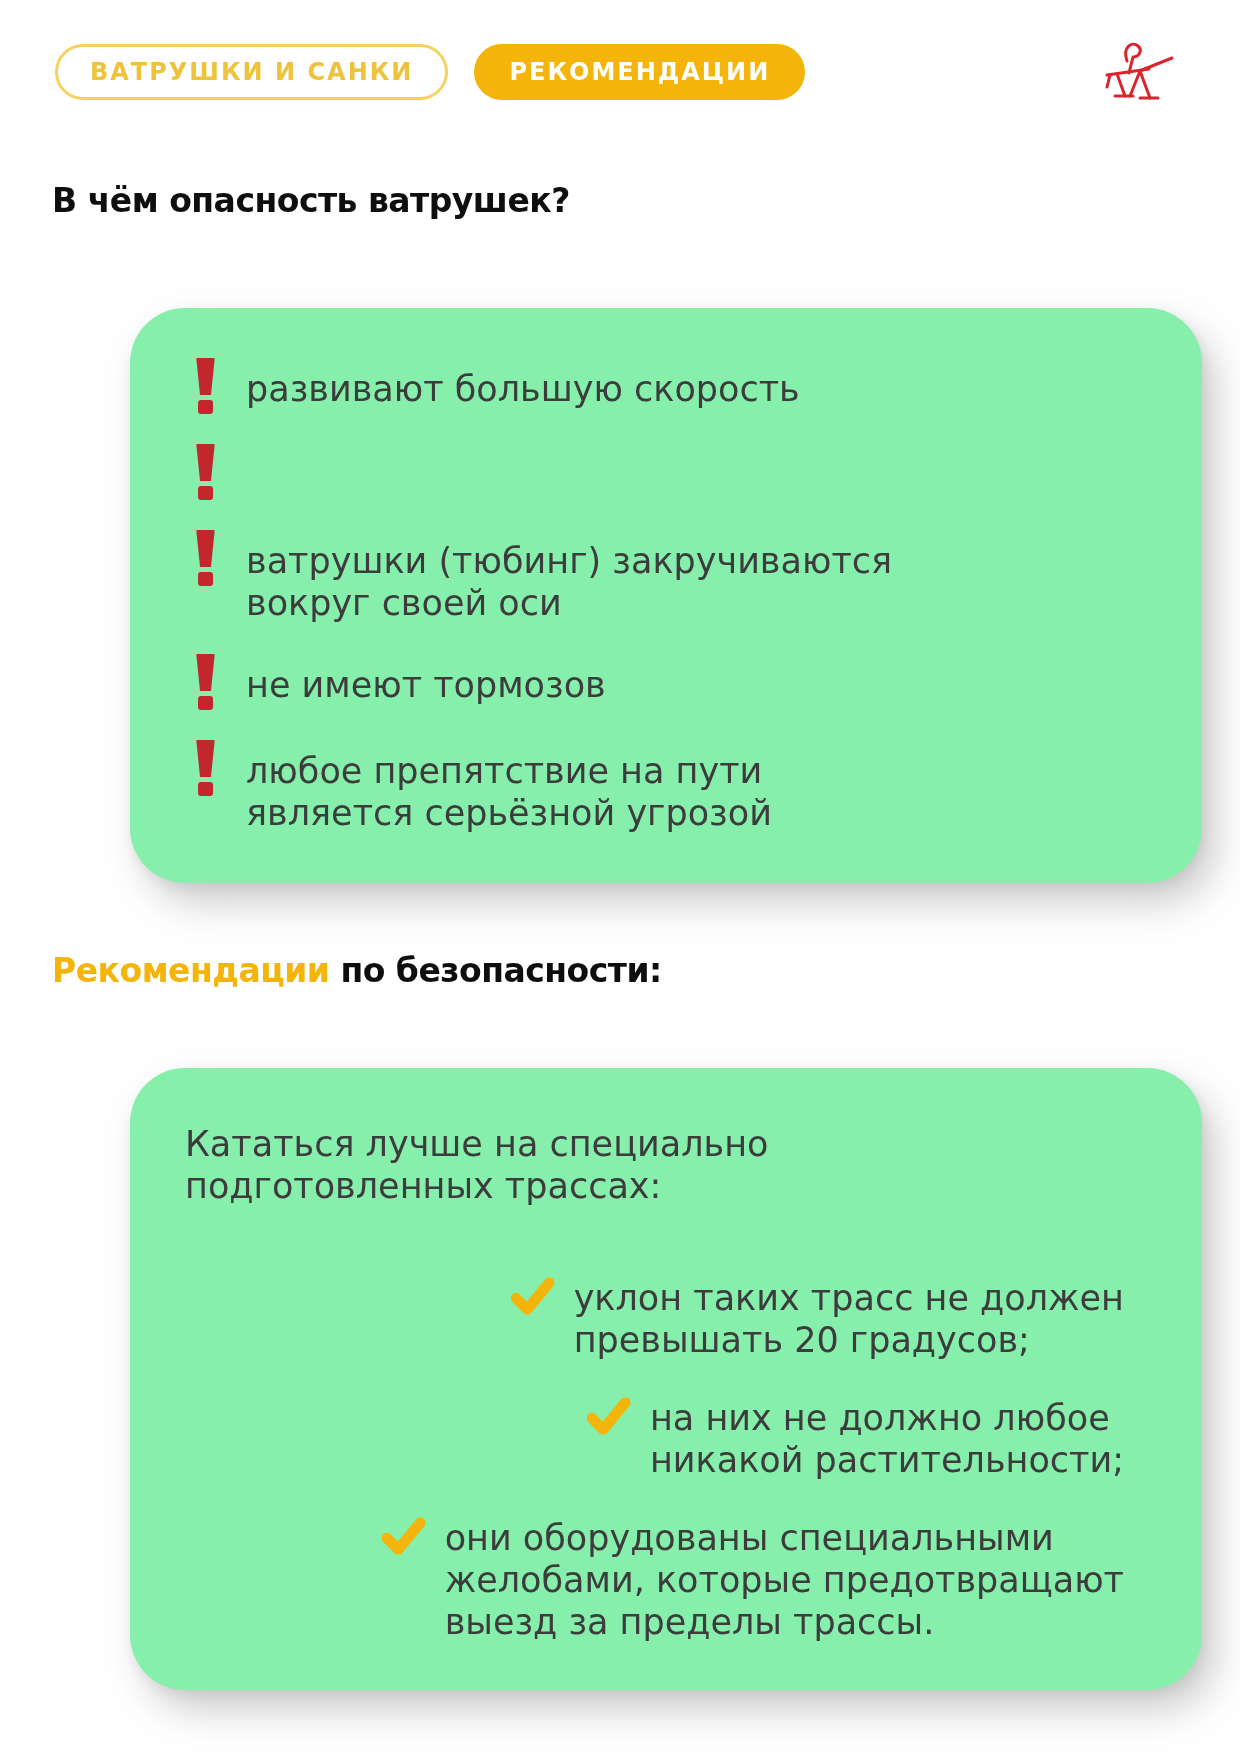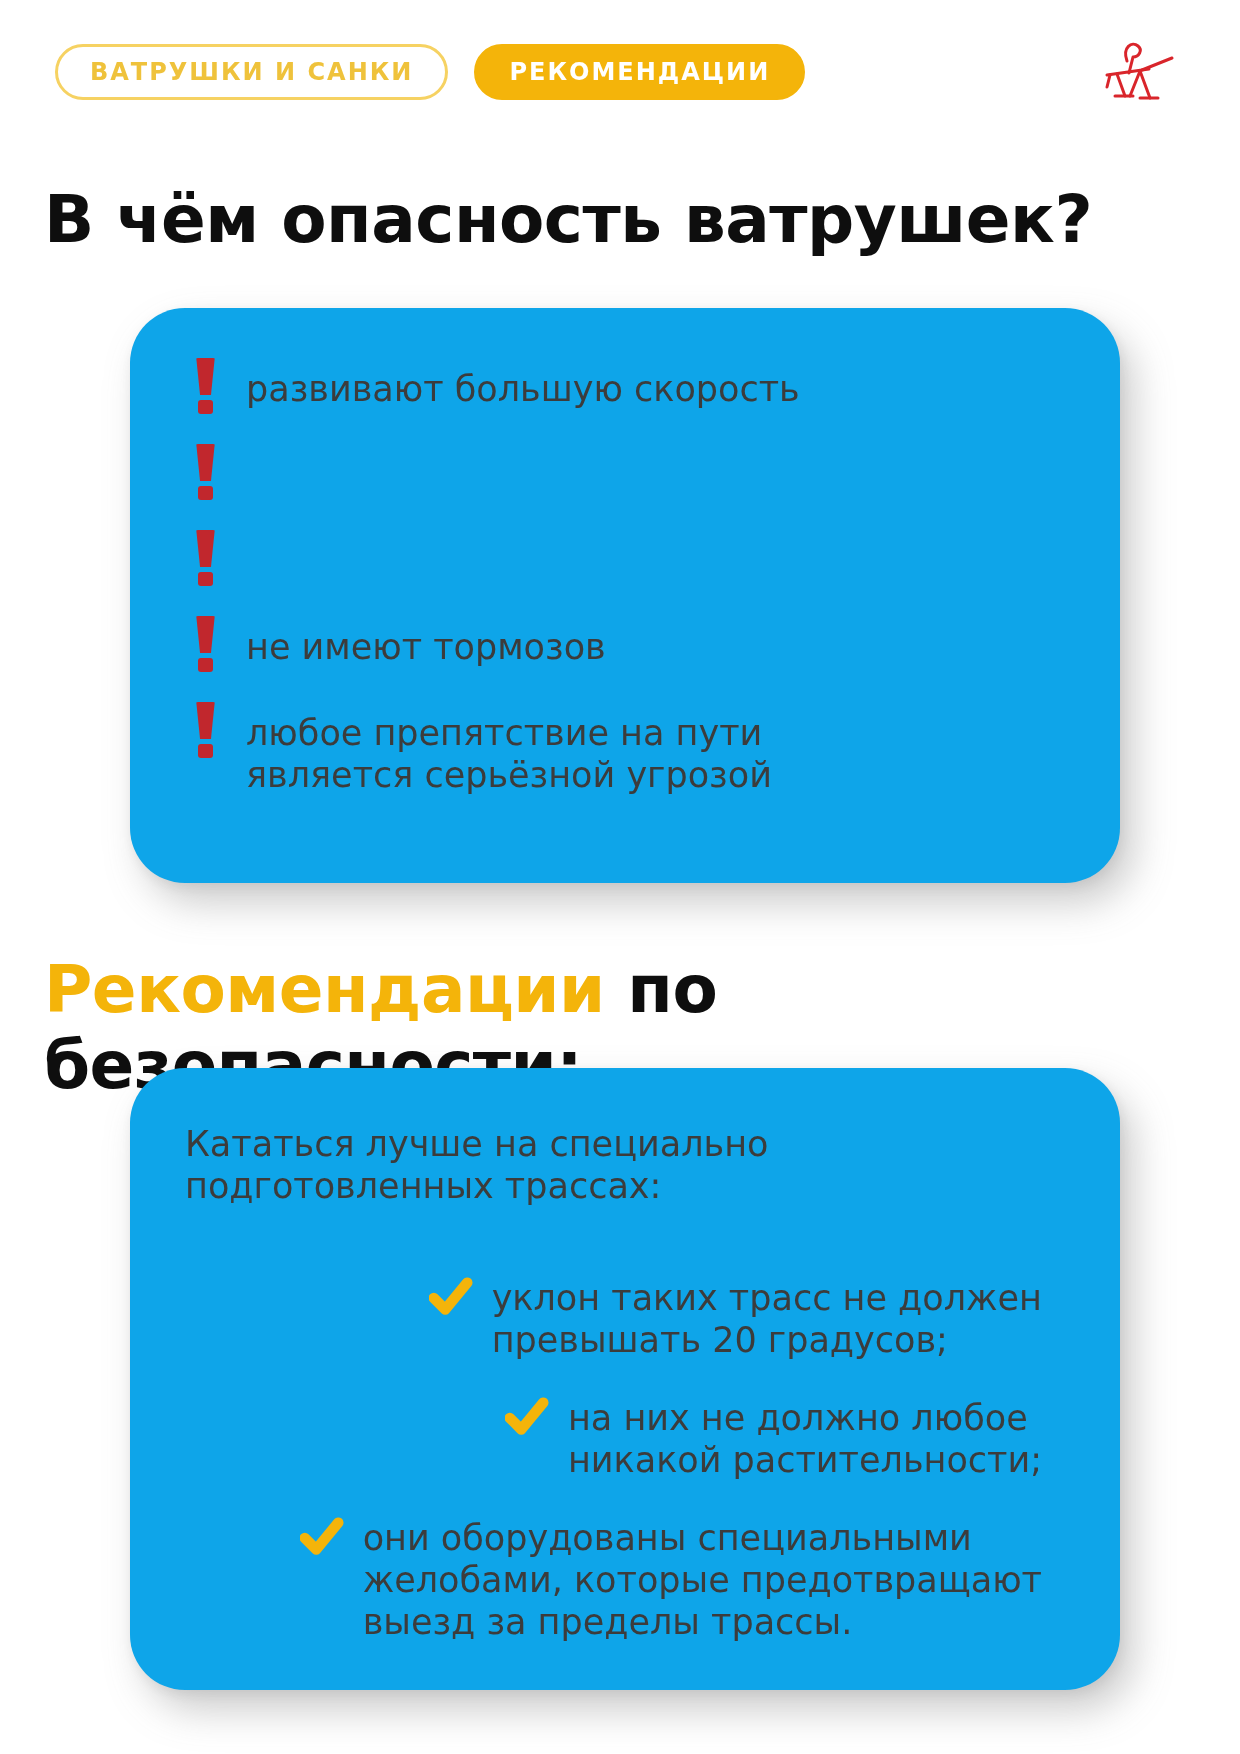--- a/index.html
+++ b/index.html
@@ -57,38 +57,38 @@
     position: absolute;
     top: 38px;
     right: 64px;
     width: 84px;
     height: 68px;
   }
 
   
   h1, h2 {
     position: absolute;
-    left: 44px;
+    left: 52px;
     margin: 0;
-    font-size: 66px;
+    font-size: 33px;
     line-height: 1.15;
     font-weight: bold;
     color: var(--heading);
     letter-spacing: -0.5px;
   }
   h1 { top: 182px; }
   h2 { top: 952px; }
   h2 .gold { color: var(--gold); }
 
   
   .card {
     position: absolute;
     left: 130px;
-    width: 990px;
-    background: #0ea5e9;
+    width: 1072px;
+    background: #86efac;
     border-radius: 55px;
     box-shadow: 14px 20px 38px rgba(110,110,110,0.35), 2px 4px 12px rgba(0,0,0,0.07);
   }
   .card-danger {
     top: 308px;
     height: 575px;
     padding: 60px 50px 0 64px;
   }
   .card-safety {
     top: 1068px;
@@ -191,20 +191,22 @@
       <span class="excl">
           <span class="bar"></span>
           <span class="dot"></span>
         </span>
     </div>
     <div class="d-item">
       <span class="excl">
           <span class="bar"></span>
           <span class="dot"></span>
         </span>
+      <span class="body-text">ватрушки (тюбинг) закручиваются
+вокруг своей оси</span>
     </div>
     <div class="d-item">
       <span class="excl">
           <span class="bar"></span>
           <span class="dot"></span>
         </span>
       <span class="body-text">не имеют тормозов</span>
     </div>
     <div class="d-item">
       <span class="excl">

